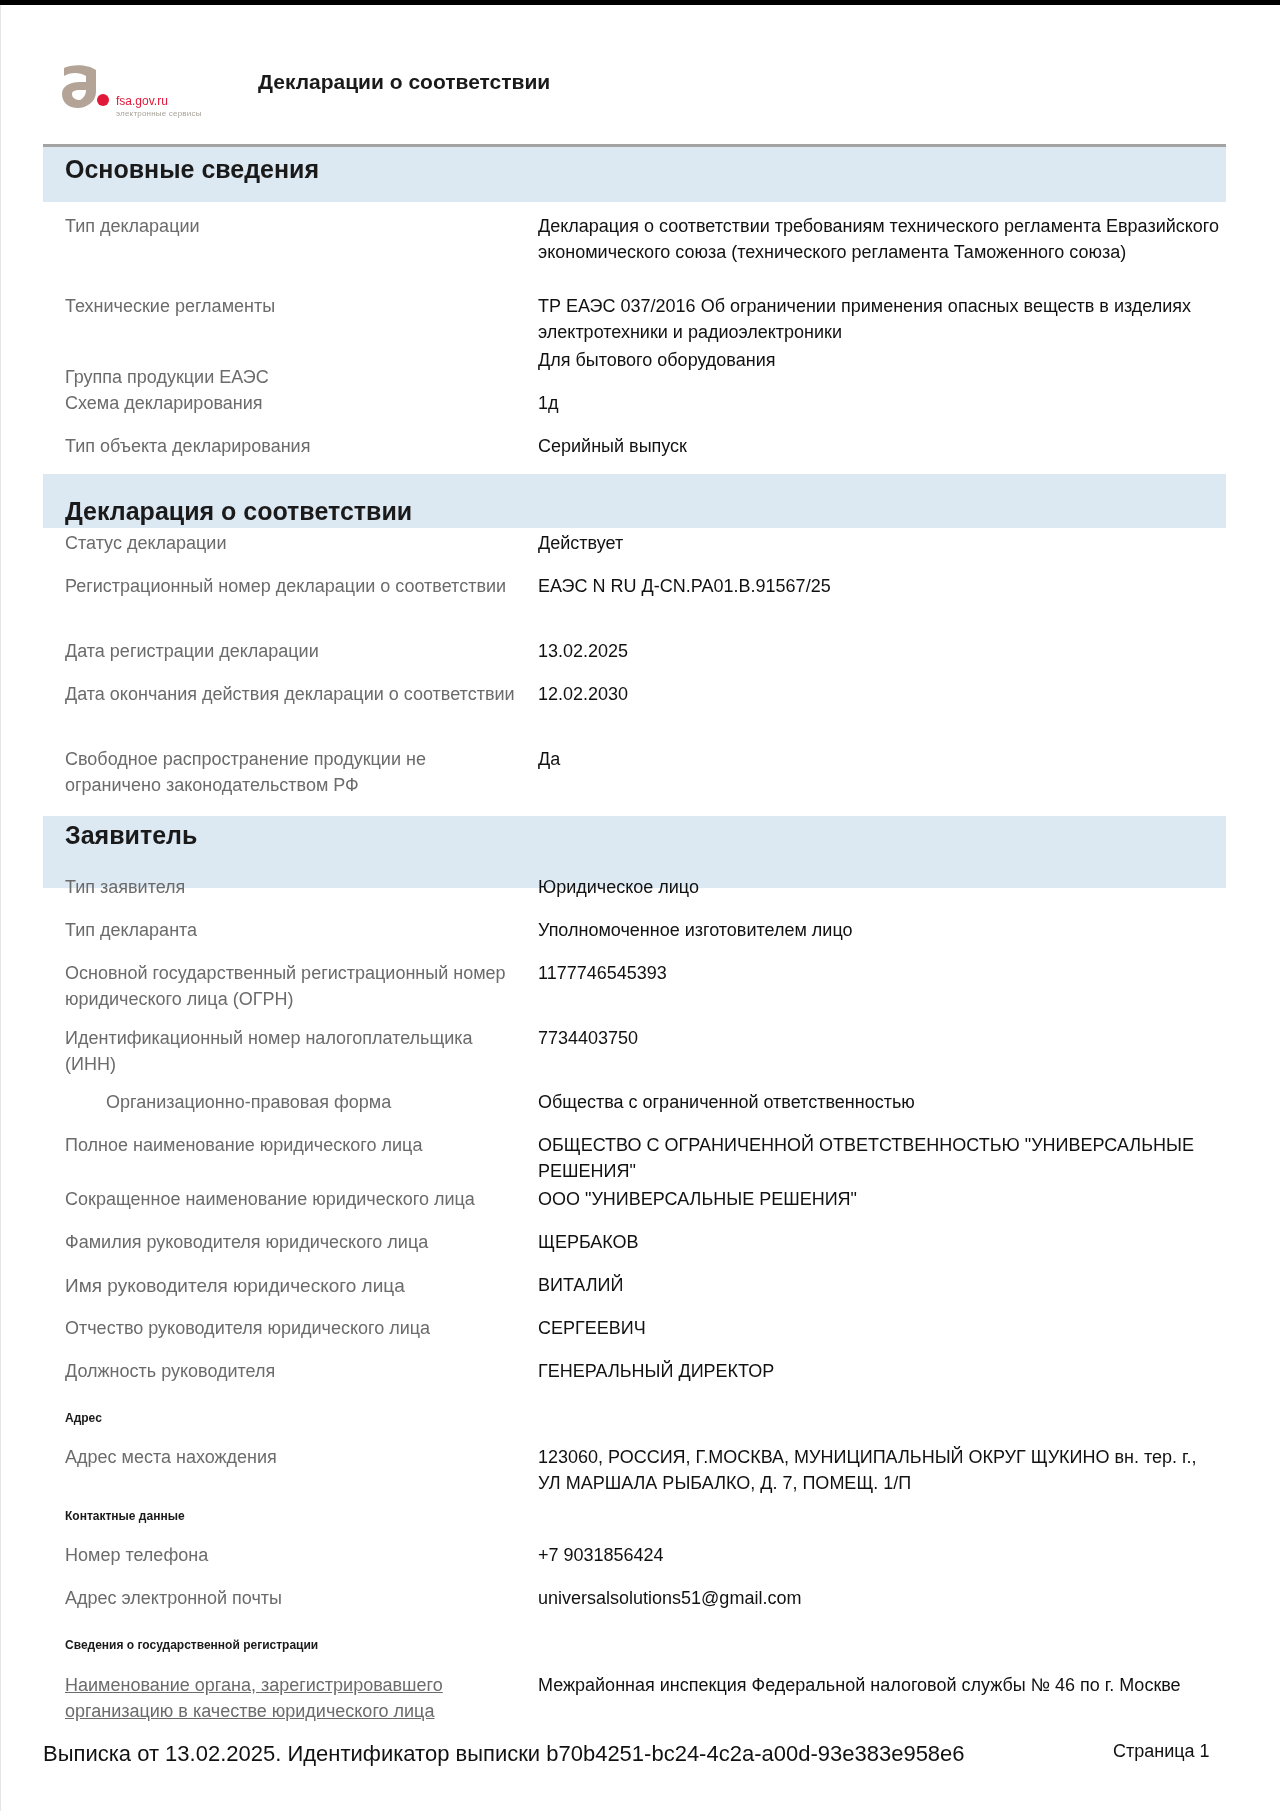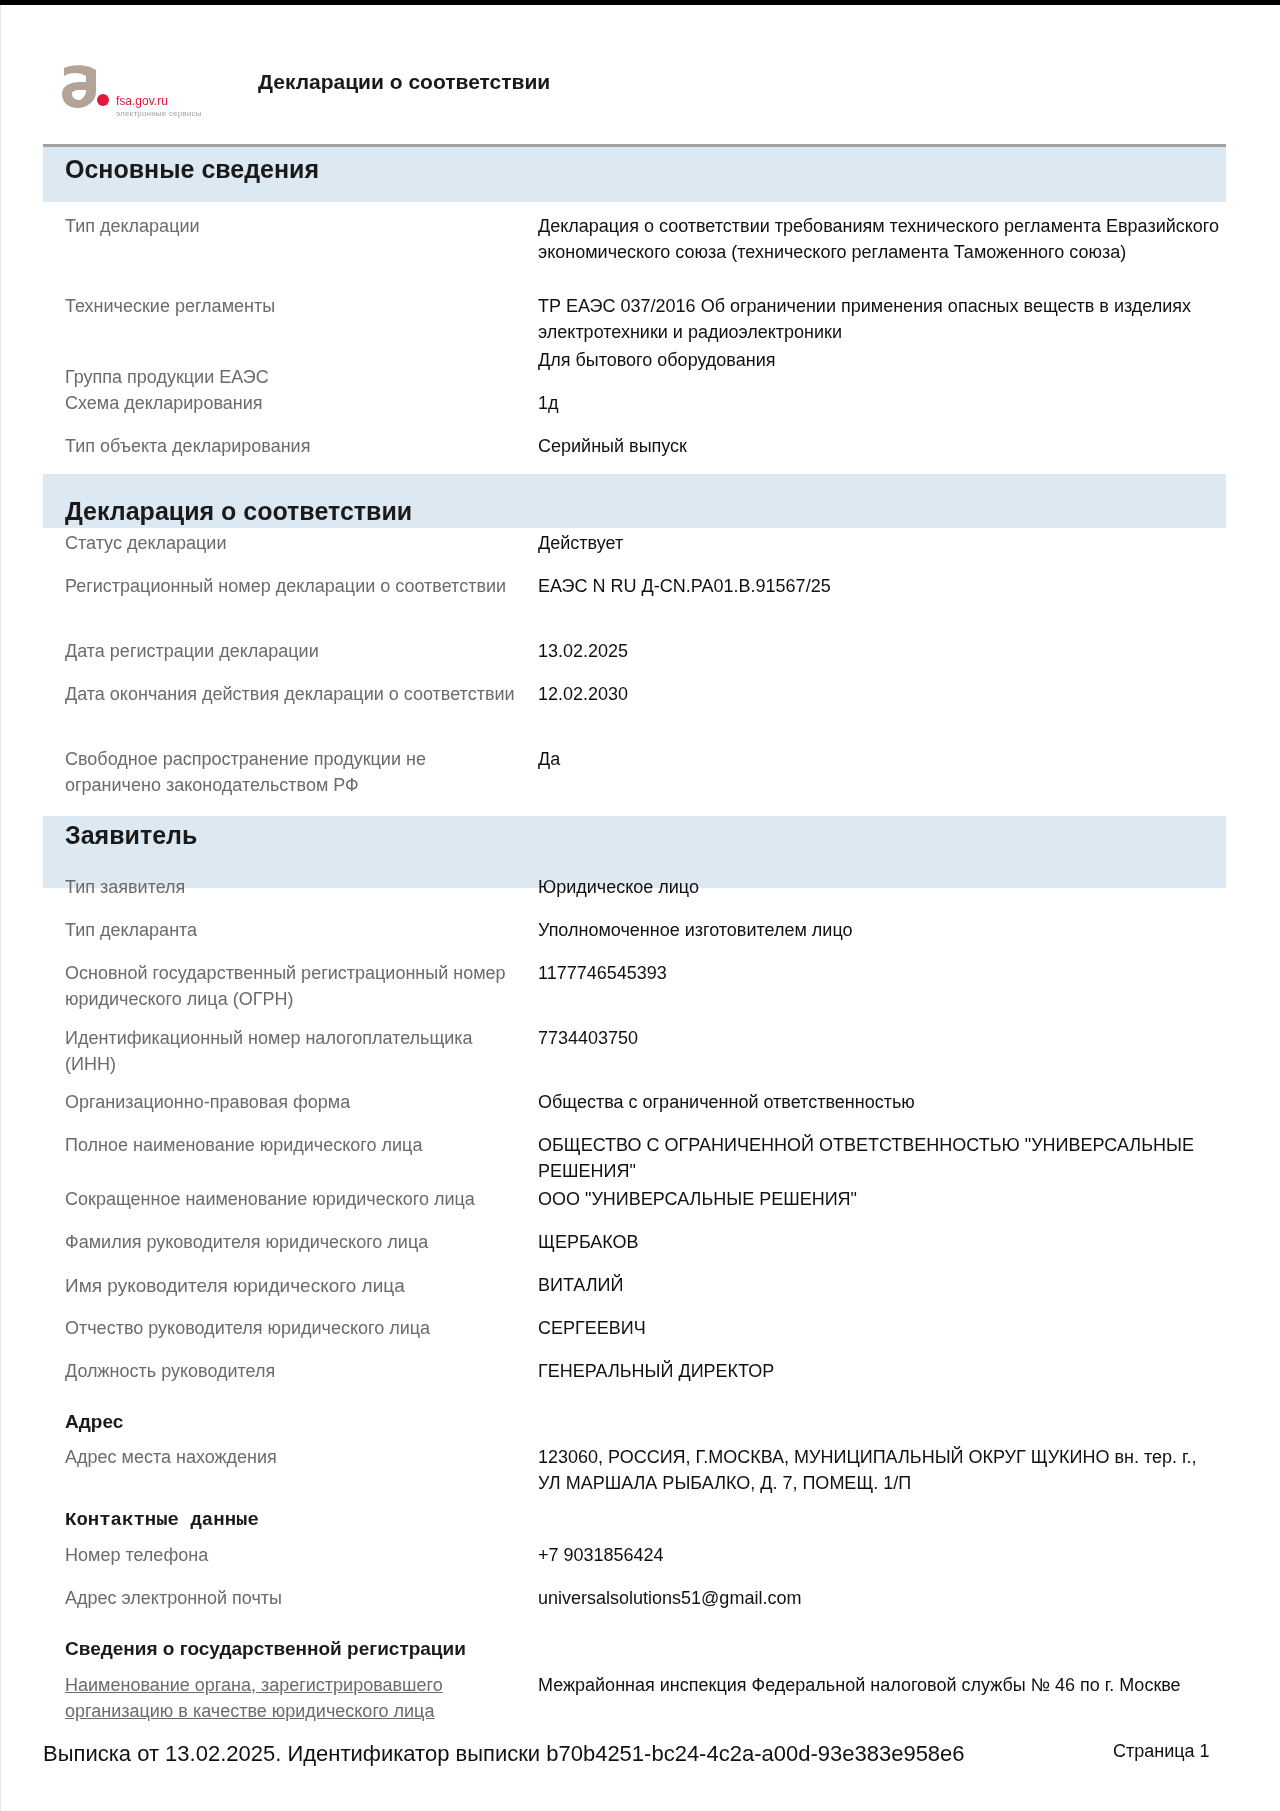--- a/index.html
+++ b/index.html
@@ -27,21 +27,21 @@
   .section-head.first { border-top: 3px solid #a3a3a3; }
 
   .label {
     position: absolute; left: 65px; width: 460px;
     font-size: 18px; line-height: 26px; color: #6b6b6b;
   }
   .value {
     position: absolute; left: 538px; width: 690px;
     font-size: 18px; line-height: 26px; color: #111111;
   }
-  .subhead { position: absolute; left: 65px; font-size: 19px; font-weight: bold; color: #1a1a1a; }
+  .subhead { position: absolute; left: 65px; font-size: 12px; font-weight: bold; color: #1a1a1a; }
 
   .footer-left { position: absolute; left: 43px; top: 1741px; font-size: 22px; color: #111; }
   .footer-right { position: absolute; left: 1113px; top: 1741px; font-size: 18px; color: #111; }
 </style>
 </head>
 <body>
 
 <div class="topbar"></div>
 <div class="leftedge"></div>
 
@@ -87,40 +87,40 @@
   <span class="t" style="top:5px;">Заявитель</span>
 </div>
 <div class="label" style="top:874px;">Тип заявителя</div>
 <div class="value" style="top:874px;">Юридическое лицо</div>
 <div class="label" style="top:917px;">Тип декларанта</div>
 <div class="value" style="top:917px;">Уполномоченное изготовителем лицо</div>
 <div class="label" style="top:960px;">Основной государственный регистрационный номер юридического лица (ОГРН)</div>
 <div class="value" style="top:960px;">1177746545393</div>
 <div class="label" style="top:1025px;">Идентификационный номер налогоплательщика (ИНН)</div>
 <div class="value" style="top:1025px;">7734403750</div>
-<div class="label" style="top:1089px;">Организационно-правовая форма</div>
+<div class="label" style="top:1089px;margin-left:41px;">Организационно-правовая форма</div>
 <div class="value" style="top:1089px;">Общества с ограниченной ответственностью</div>
 <div class="label" style="top:1132px;">Полное наименование юридического лица</div>
 <div class="value" style="top:1132px;width:680px;">ОБЩЕСТВО С ОГРАНИЧЕННОЙ ОТВЕТСТВЕННОСТЬЮ "УНИВЕРСАЛЬНЫЕ РЕШЕНИЯ"</div>
 <div class="label" style="top:1186px;">Сокращенное наименование юридического лица</div>
 <div class="value" style="top:1186px;">ООО "УНИВЕРСАЛЬНЫЕ РЕШЕНИЯ"</div>
 <div class="label" style="top:1229px;">Фамилия руководителя юридического лица</div>
 <div class="value" style="top:1229px;">ЩЕРБАКОВ</div>
 <div class="label" style="top:1273px;font-size:19px;">Имя руководителя юридического лица</div>
 <div class="value" style="top:1272px;">ВИТАЛИЙ</div>
 <div class="label" style="top:1315px;">Отчество руководителя юридического лица</div>
 <div class="value" style="top:1315px;">СЕРГЕЕВИЧ</div>
 <div class="label" style="top:1358px;">Должность руководителя</div>
 <div class="value" style="top:1358px;">ГЕНЕРАЛЬНЫЙ ДИРЕКТОР</div>
 
 <div class="subhead" style="top:1411px;">Адрес</div>
 <div class="label" style="top:1444px;">Адрес места нахождения</div>
 <div class="value" style="top:1444px;width:680px;">123060, РОССИЯ,  Г.МОСКВА, МУНИЦИПАЛЬНЫЙ ОКРУГ ЩУКИНО вн. тер. г.,   УЛ МАРШАЛА РЫБАЛКО, Д. 7, ПОМЕЩ.   1/П</div>
 
-<div class="subhead" style="top:1509px;font-family:Liberation Mono, monospace;">Контактные данные</div>
+<div class="subhead" style="top:1509px;">Контактные данные</div>
 <div class="label" style="top:1542px;">Номер телефона</div>
 <div class="value" style="top:1542px;">+7 9031856424</div>
 <div class="label" style="top:1585px;">Адрес электронной почты</div>
 <div class="value" style="top:1585px;">universalsolutions51@gmail.com</div>
 
 <div class="subhead" style="top:1638px;">Сведения о государственной регистрации</div>
 <div class="label" style="top:1672px;width:440px;text-decoration:underline;">Наименование органа, зарегистрировавшего организацию в качестве юридического лица</div>
 <div class="value" style="top:1672px;width:670px;">Межрайонная инспекция Федеральной налоговой службы № 46 по г. Москве</div>
 
 <div class="footer-left">Выписка от 13.02.2025. Идентификатор выписки b70b4251-bc24-4c2a-a00d-93e383e958e6</div>

